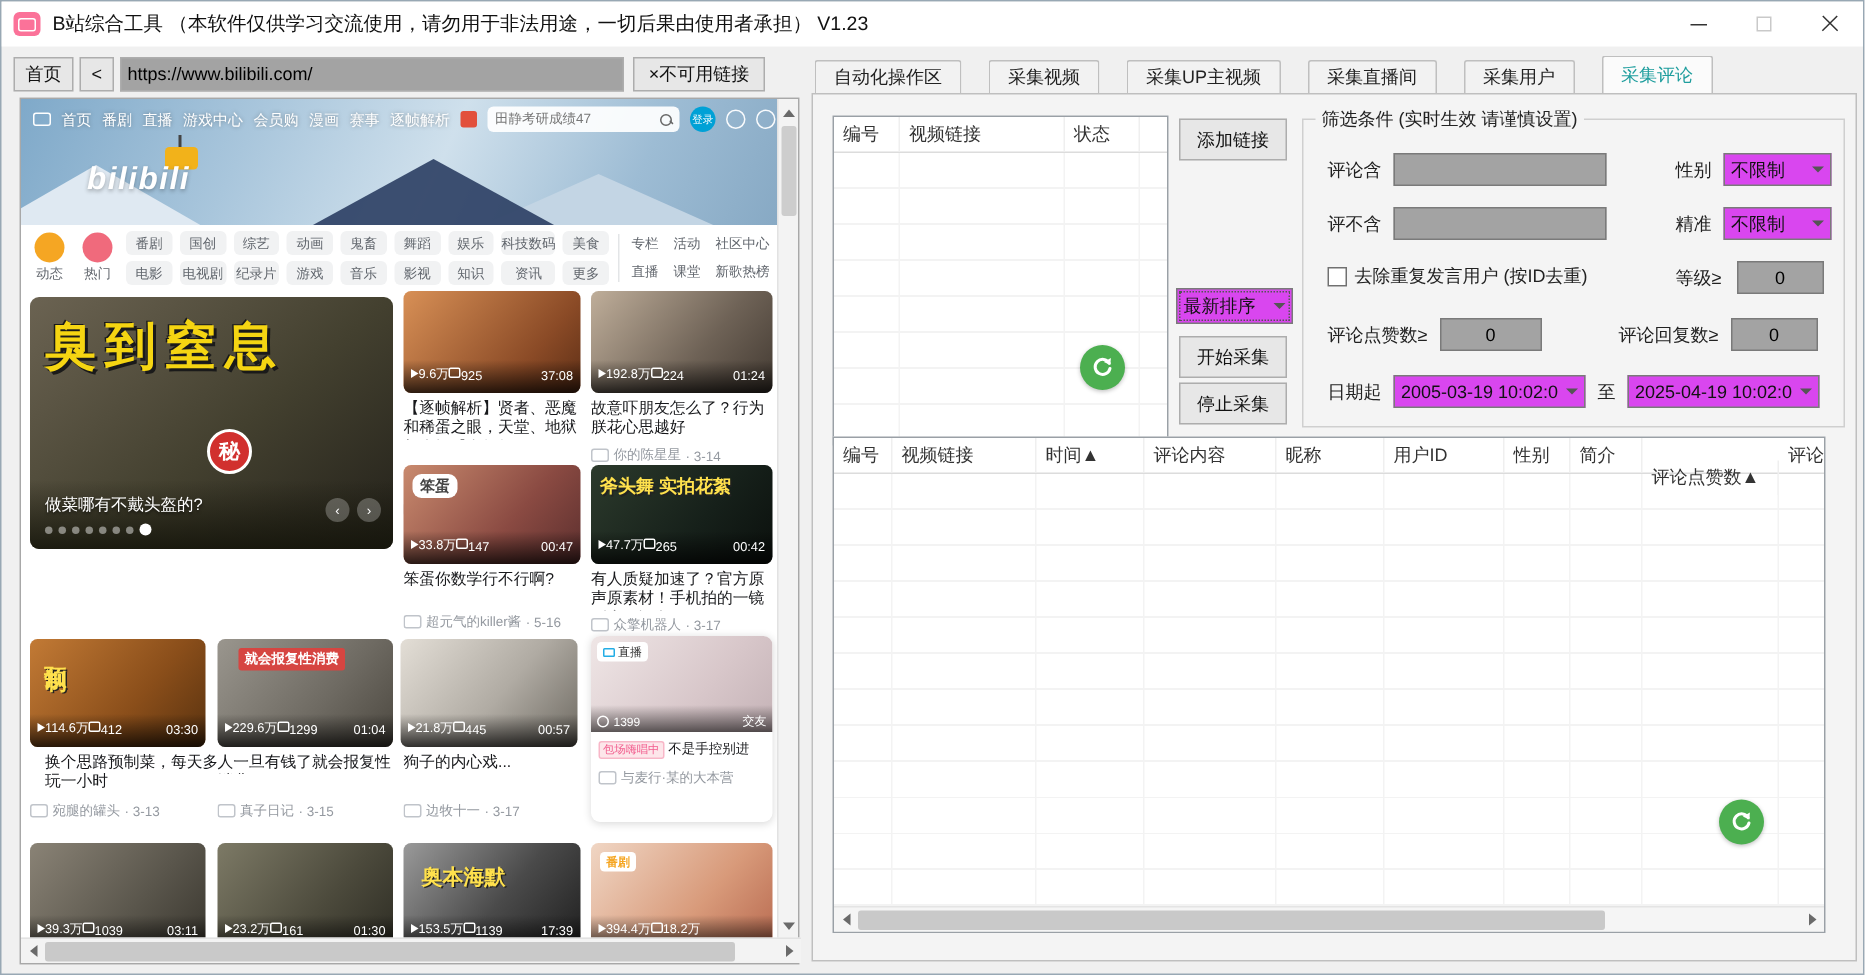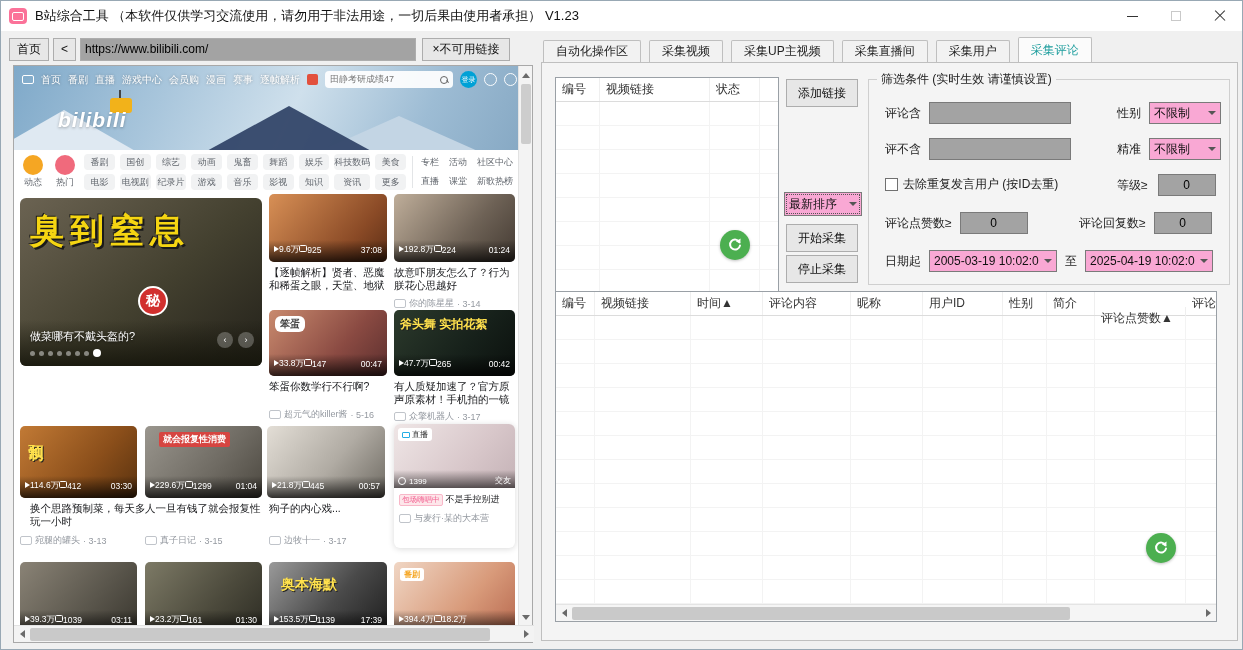--- a/index.html
+++ b/index.html
@@ -12,21 +12,21 @@
   .title-text{ font-size:13px; color:#111; margin-left:8px; white-space:nowrap; }
   .win-controls{ margin-left:auto; display:flex; height:30px; }
   .win-btn{ width:44px; height:30px; display:flex; align-items:center; justify-content:center; }
   .glyph-min{ width:11px; height:1px; background:#333; }
   .glyph-max{ width:10px; height:10px; border:1px solid #c9c9c9; }
   .glyph-close{ position:relative; width:12px; height:12px; }
   .glyph-close::before,.glyph-close::after{ content:""; position:absolute; left:-1px; top:5px; width:14px; height:1.4px; background:#333; }
   .glyph-close::before{ transform:rotate(45deg);} .glyph-close::after{ transform:rotate(-45deg);}
   
   .btn{ background:#e7e7e7; border:1px solid #adadad; font-size:12px; color:#111; display:flex; align-items:center; justify-content:center; cursor:default;}
-  .select{ background:#f9a8d4; border:1px solid #7a7a7a; font-size:12px; color:#111; display:flex; align-items:center; padding:0 4px; position:relative;}
+  .select{ background:#d946ef; border:1px solid #7a7a7a; font-size:12px; color:#111; display:flex; align-items:center; padding:0 4px; position:relative;}
   .select .val{ overflow:hidden; white-space:nowrap; flex:1;}
   .caret{ width:0; height:0; border-top:4px solid #555; border-left:4px solid transparent; border-right:4px solid transparent; margin-left:4px; flex:none;}
   .tbox{ background:#a3a3a3; border:1px solid #7a7a7a; font-size:12px; padding:0 4px; font-family:"Liberation Sans",sans-serif;}
   
   .left-panel{ position:absolute; left:8px; top:36px; width:528px; height:606px; }
   .lp-toolbar{ display:flex; align-items:center; height:24px; gap:4px; }
   .home-btn{ width:40px; height:23px;} .back-btn{ width:23px; height:23px;}
   .url-input{ width:336px; height:23px; border:1px solid #adadad;}
   .invalid-btn{ width:88px; height:23px; margin-left:2px;}
   .browser-frame{ position:absolute; left:4px; top:28px; width:520px; height:578px; border:1px solid #a8a8a8; background:#fff;}
@@ -96,21 +96,21 @@
   .live-stats{ position:absolute; left:0; right:0; bottom:0; height:18px; background:linear-gradient(to top, rgba(0,0,0,.6), rgba(0,0,0,0)); color:#fff; font-size:8px; display:flex; align-items:flex-end; padding:0 4px 2px;}
   .eye{ width:8px; height:8px; border:1px solid #fff; border-radius:50%; margin-right:3px; margin-bottom:1px;}
   .live-cat{ margin-left:auto;}
   .live-title-row{ display:flex; align-items:center; gap:3px; padding:5px 5px 0 5px; font-size:9px; color:#18191c; white-space:nowrap; overflow:hidden;}
   .live-tag{ background:#fde6ea; color:#f25d8e; border:1px solid #f8b7c8; border-radius:2px; font-size:7.5px; padding:0 2px; flex:none;}
   .live-up{ padding:6px 5px 0 5px;}
   
   .v-thumb-bar{ position:absolute; left:2px; top:18px; width:10px; height:60px; background:#cdcdcd; border-radius:2px;}
   
   .right-panel{ position:absolute; left:540px; top:36px; width:697px; height:604px;}
-  .tabstrip{ display:flex; height:25px; align-items:flex-end; gap:8px; padding-left:2px;}
+  .tabstrip{ display:flex; height:25px; align-items:flex-end; gap:18px; padding-left:2px;}
   .tab{ height:22px; background:#f2f2f2; border:1px solid #bfbfbf; border-bottom:none; font-size:12px; color:#222; display:flex; align-items:center; padding:0 12px; border-radius:2px 2px 0 0;}
   .tab.active{ height:25px; background:#fbfbfb; color:#1f9e9e; z-index:2;}
   .rp-content{ position:absolute; left:0; top:25px; width:697px; height:579px; background:#f4f4f4; border:1px solid #bfbfbf;}
   .mini-table{ position:absolute; background:#fff; border:1px solid #9aa0a6;}
   .mt-header{ display:flex; height:24px; border-bottom:1px solid #dcdcdc; font-size:12px; color:#333; align-items:center; background:#fff;}
   .mt-header .hc{ padding:0 6px; border-right:1px solid #efefef; height:100%; display:flex; align-items:center; white-space:nowrap; overflow:hidden;}
   .mt-body{ position:absolute; left:0; right:0; bottom:0; background-image:repeating-linear-gradient(to bottom, transparent 0 23px, #f3f3f3 23px 24px); display:flex;}
   .mt-body .bc{ border-right:1px solid #f3f3f3; height:100%;}
   .refresh-btn{ position:absolute; width:30px; height:30px; border-radius:50%; background:#4caf50; display:flex; align-items:center; justify-content:center; box-shadow:0 1px 3px rgba(0,0,0,.25);}
   .fieldset{ position:absolute; border:1px solid #cfcfcf;}

